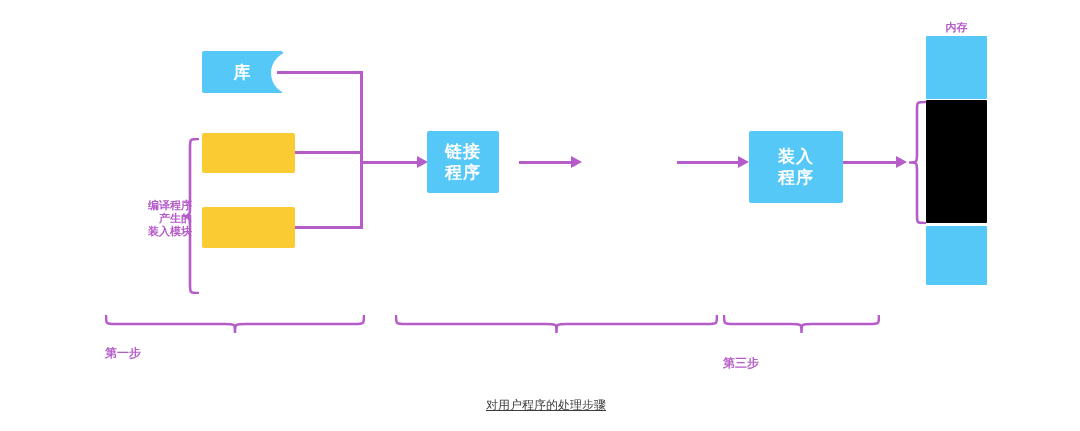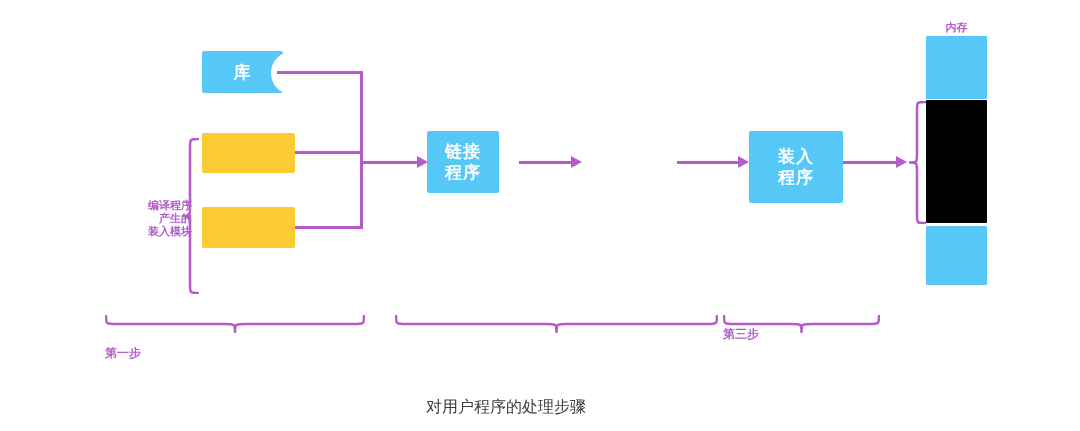--- a/index.html
+++ b/index.html
@@ -32,22 +32,22 @@
   .notch{
     position:absolute;background:#ffffff;border-radius:50%;
   }
   .purple-text{color:var(--purple,#B55CC9);font-weight:bold;}
   .side-label{
     position:absolute;font-size:11px;line-height:13px;text-align:right;
   }
   .mem-label{position:absolute;font-size:11px;text-align:center;}
   .step-label{position:absolute;font-size:12px;text-align:left;}
   .caption{
-    position:absolute;font-size:16px;color:var(--caption-text,#3D3D3D);
-    font-weight:normal;
+    position:absolute;font-size:12px;color:var(--caption-text,#3D3D3D);
+    text-align:center;font-weight:normal;text-decoration:underline;
   }
   svg.brace{position:absolute;color:var(--purple,#B55CC9);}
   svg.brace path{fill:none;stroke:currentColor;stroke-width:2.6;stroke-linecap:round;stroke-linejoin:round;}
 </style>
 </head>
 <body>
 
 <div id="canvas">
 
   <div class="box cyan" style="left:202px;top:51px;width:81px;height:42px;">
@@ -109,17 +109,17 @@
     <path d="M1,1 C1,9 1,9 11,9 L119,9 C130,9 130,9 130,17 C130,9 130,9 141,9 L249,9 C259,9 259,9 259,1"></path>
   </svg>
   <svg class="brace" style="left:395px;top:315px;" width="323" height="18" viewBox="0 0 323 18">
     <path d="M1,1 C1,9 1,9 11,9 L151,9 C161.5,9 161.5,9 161.5,17 C161.5,9 161.5,9 172,9 L312,9 C322,9 322,9 322,1"></path>
   </svg>
   <svg class="brace" style="left:723px;top:315px;" width="157" height="18" viewBox="0 0 157 18">
     <path d="M1,1 C1,9 1,9 11,9 L68,9 C78.5,9 78.5,9 78.5,17 C78.5,9 78.5,9 89,9 L146,9 C156,9 156,9 156,1"></path>
   </svg>
 
   <div class="step-label purple-text" style="left:105px;top:345px;width:260px;">第一步</div>
-  <div class="step-label purple-text" style="left:723px;top:326px;width:157px;">第三步</div>
+  <div class="step-label purple-text" style="left:723px;top:355px;width:157px;">第三步</div>
 
   <div class="caption" style="left:426px;top:397px;width:240px;">对用户程序的处理步骤</div>
 
 </div>
 
 </body></html>

